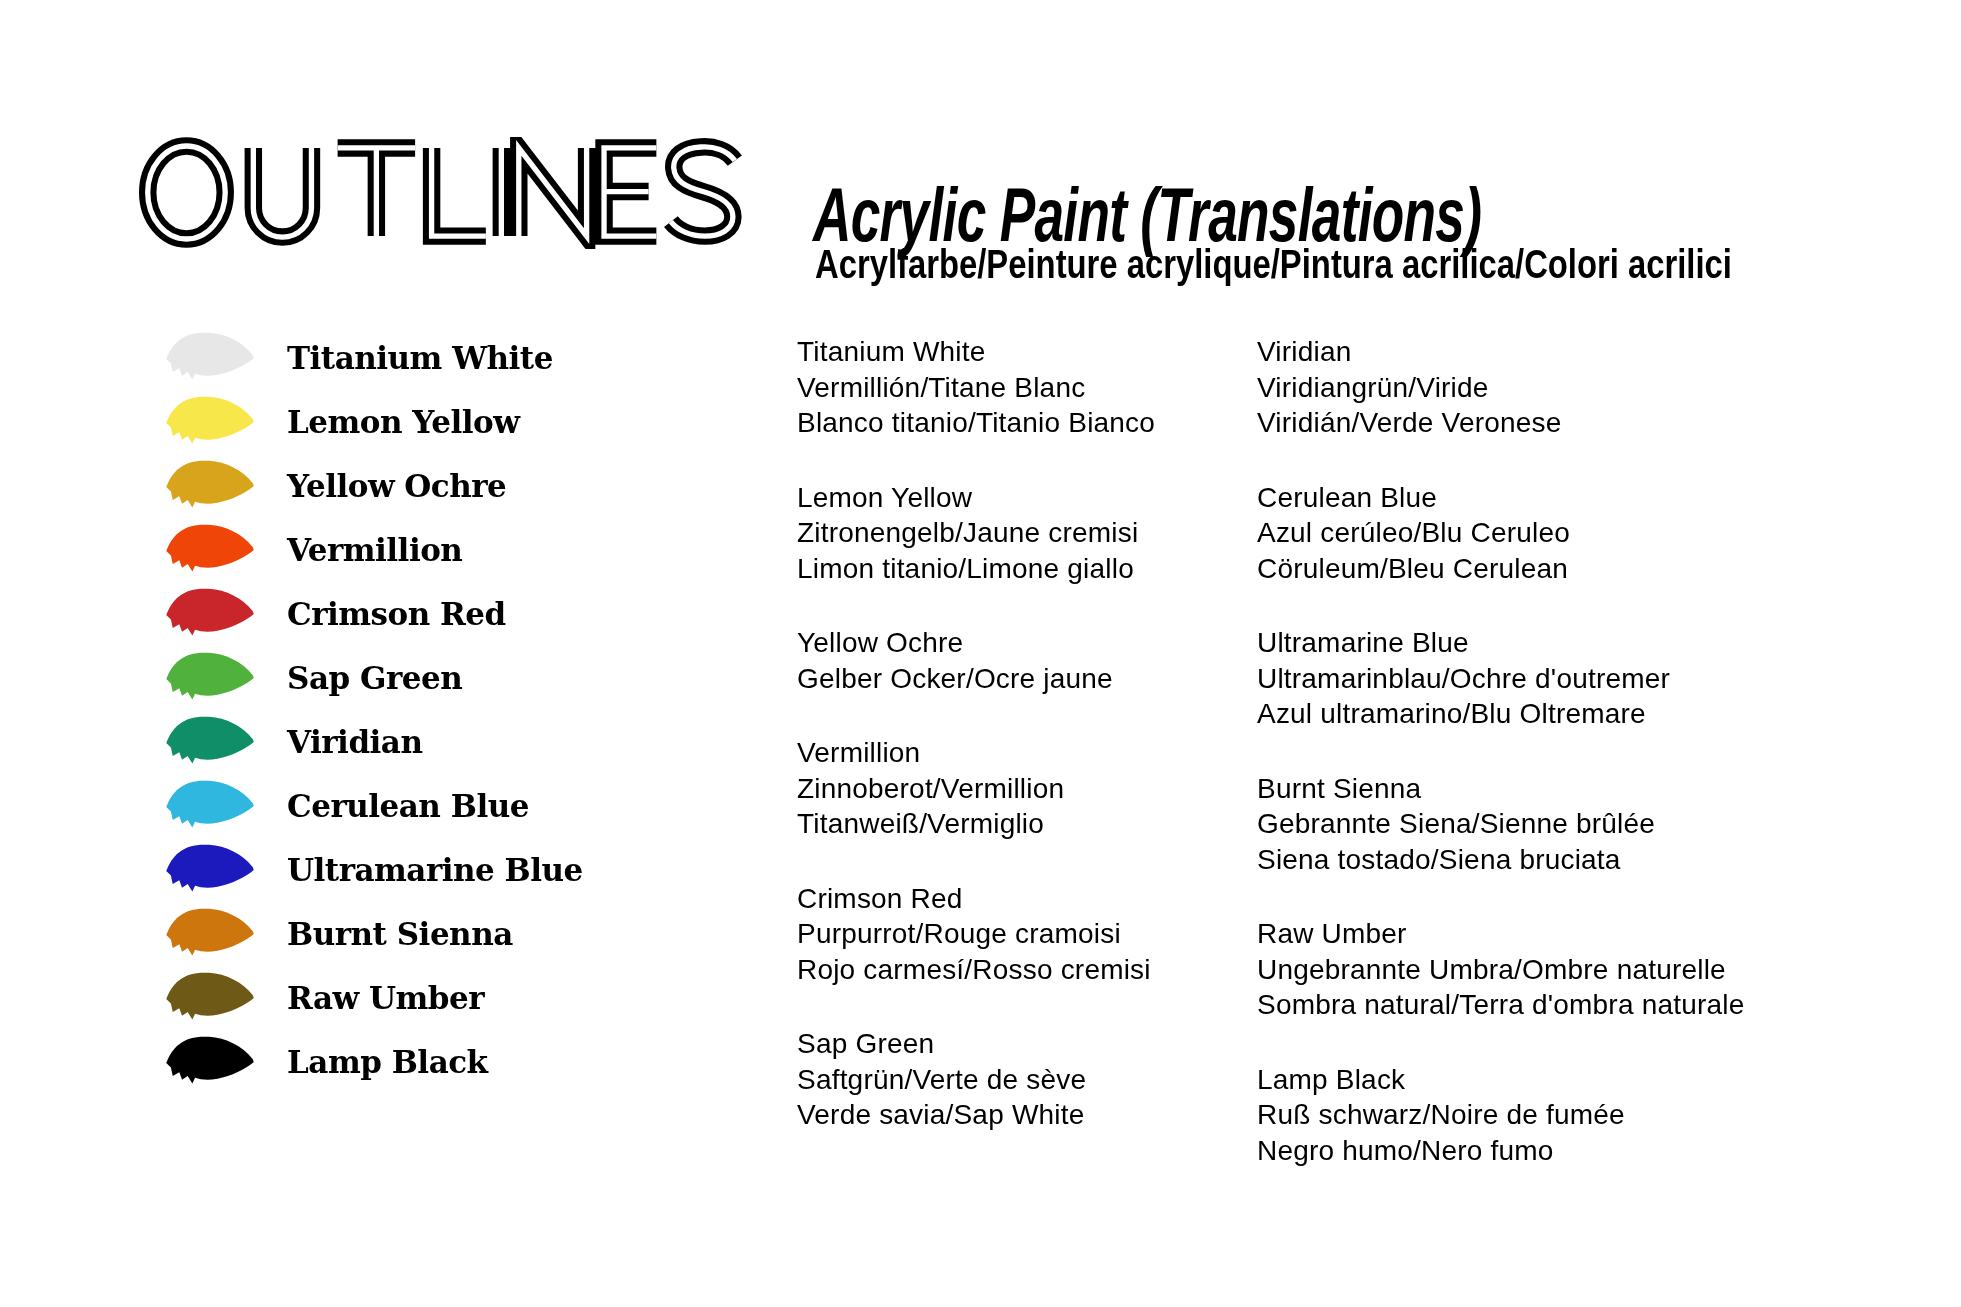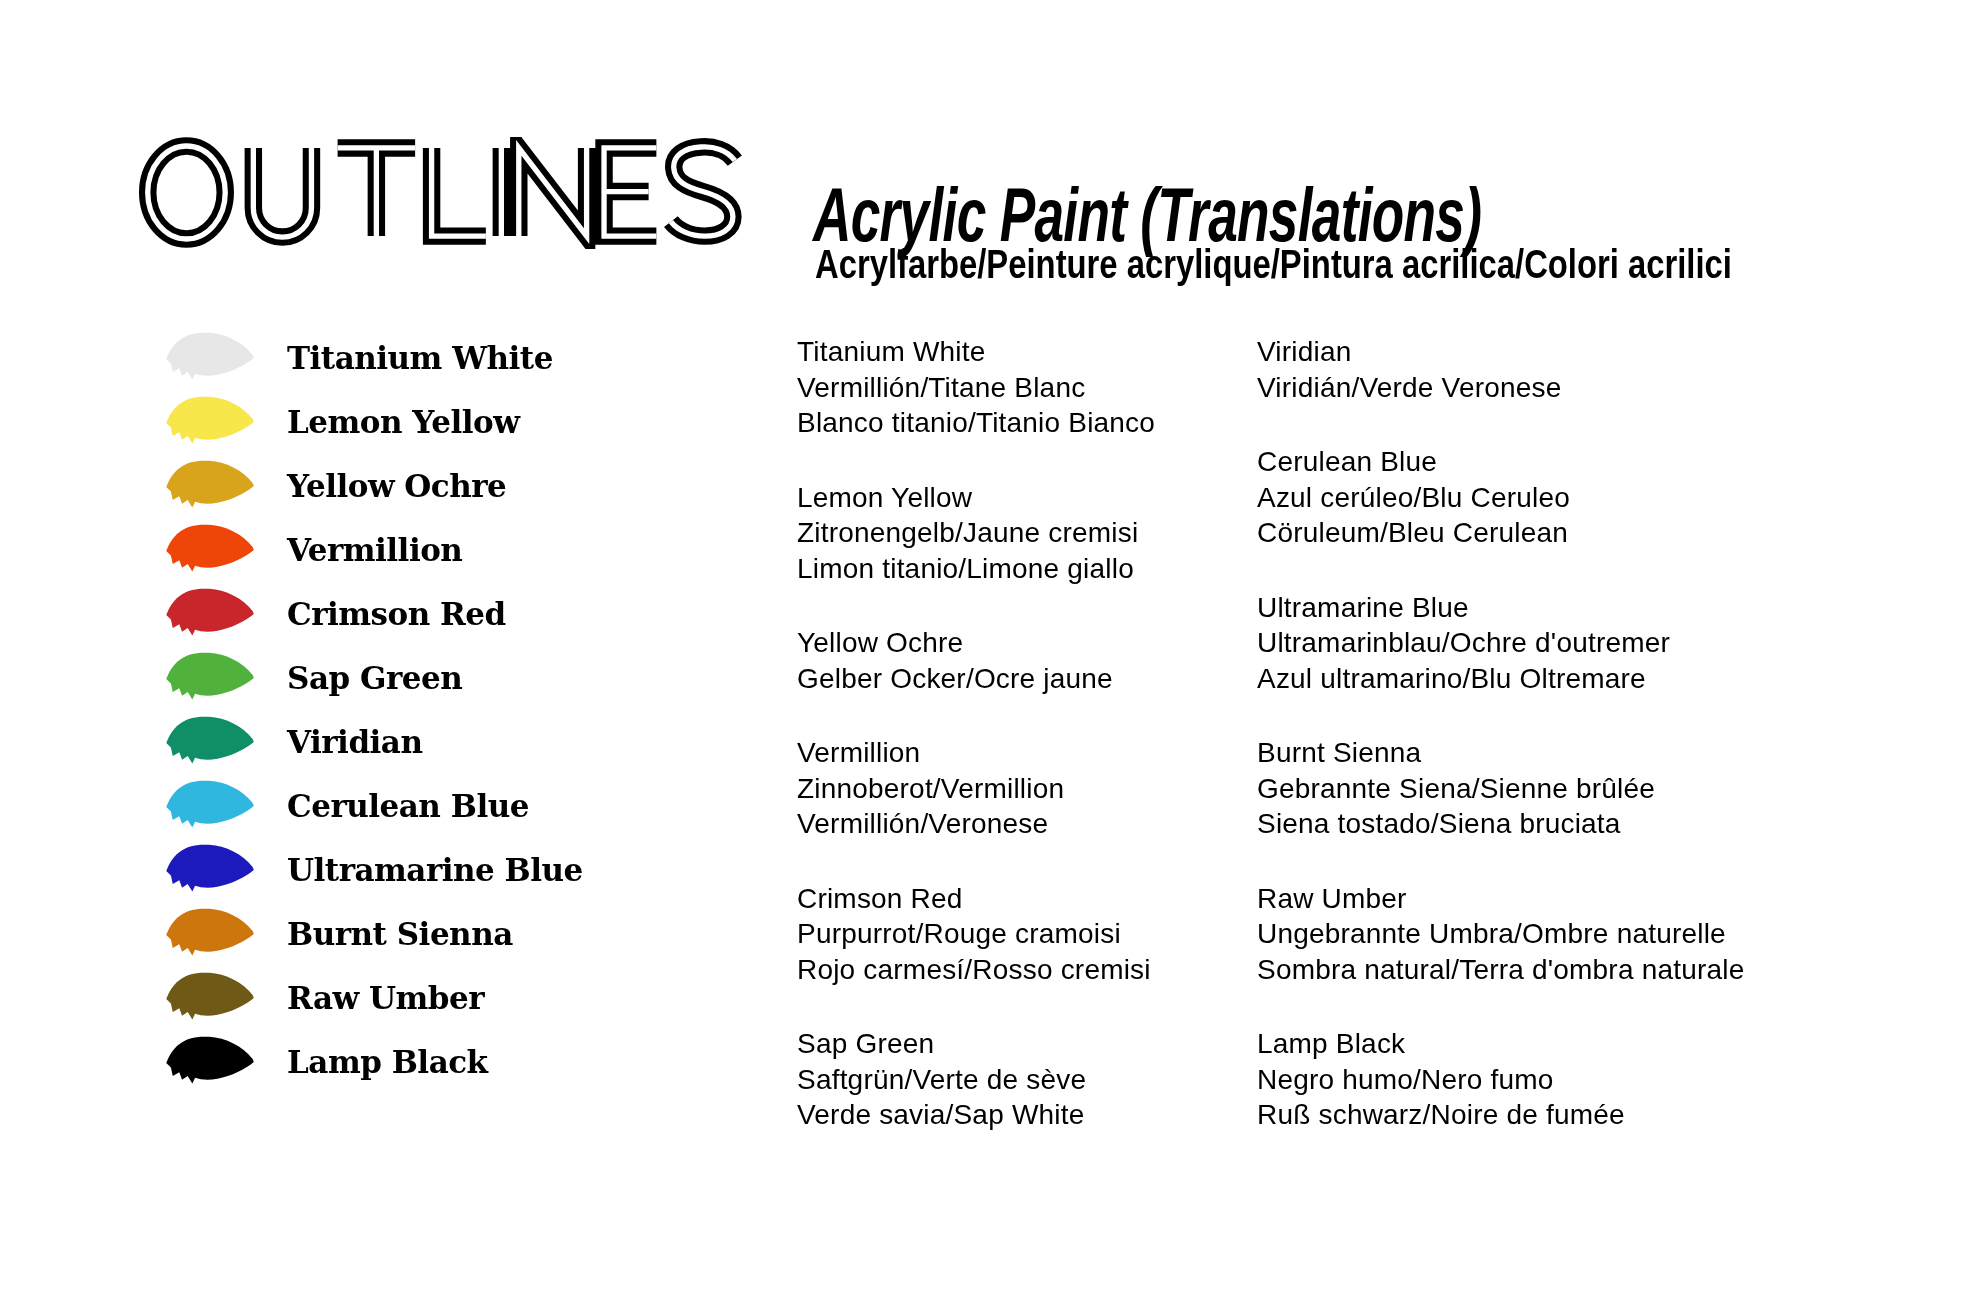--- a/index.html
+++ b/index.html
@@ -185,38 +185,39 @@
   </div>
 
   <div class="trans-block">
     <div class="tline en">Yellow Ochre</div>
     <div class="tline defr">Gelber Ocker/Ocre jaune</div>
   </div>
 
   <div class="trans-block">
     <div class="tline en">Vermillion</div>
     <div class="tline defr">Zinnoberot/Vermillion</div>
-    <div class="tline esit">Vermillión/Veronese</div>
+    <div class="tline esit">Titanweiß/Vermiglio</div>
   </div>
 
   <div class="trans-block">
     <div class="tline en">Crimson Red</div>
     <div class="tline defr">Purpurrot/Rouge cramoisi</div>
     <div class="tline esit">Rojo carmesí/Rosso cremisi</div>
   </div>
 
   <div class="trans-block">
     <div class="tline en">Sap Green</div>
     <div class="tline defr">Saftgrün/Verte de sève</div>
     <div class="tline esit">Verde savia/Sap White</div>
   </div>
 </section>
 <section class="col col2">
   <div class="trans-block">
     <div class="tline en">Viridian</div>
+    <div class="tline defr">Viridiangrün/Viride</div>
     <div class="tline esit">Viridián/Verde Veronese</div>
   </div>
 
   <div class="trans-block">
     <div class="tline en">Cerulean Blue</div>
     <div class="tline esit">Azul cerúleo/Blu Ceruleo</div>
     <div class="tline defr">Cöruleum/Bleu Cerulean</div>
   </div>
 
   <div class="trans-block">
@@ -232,16 +233,16 @@
   </div>
 
   <div class="trans-block">
     <div class="tline en">Raw Umber</div>
     <div class="tline defr">Ungebrannte Umbra/Ombre naturelle</div>
     <div class="tline esit">Sombra natural/Terra d'ombra naturale</div>
   </div>
 
   <div class="trans-block">
     <div class="tline en">Lamp Black</div>
+    <div class="tline defr">Ruß schwarz/Noire de fumée</div>
     <div class="tline esit">Negro humo/Nero fumo</div>
-    <div class="tline defr">Ruß schwarz/Noire de fumée</div>
   </div>
 </section>
 
 </body></html>

